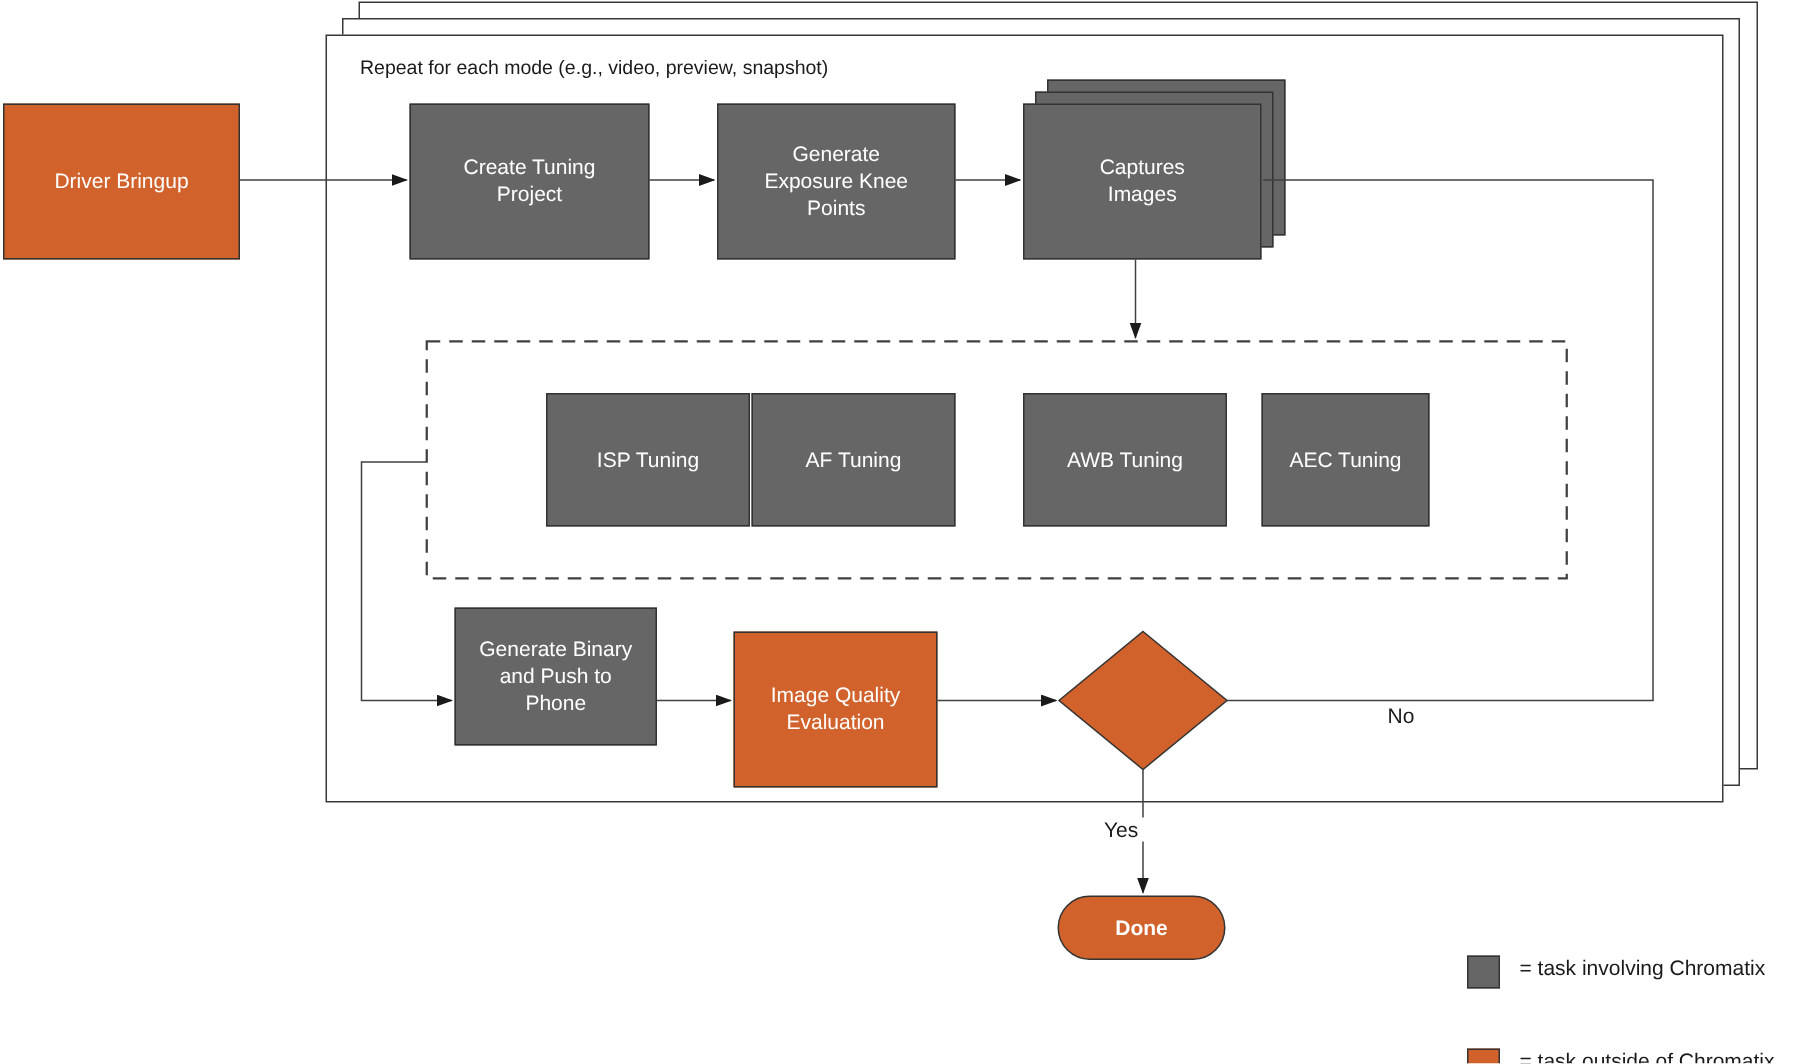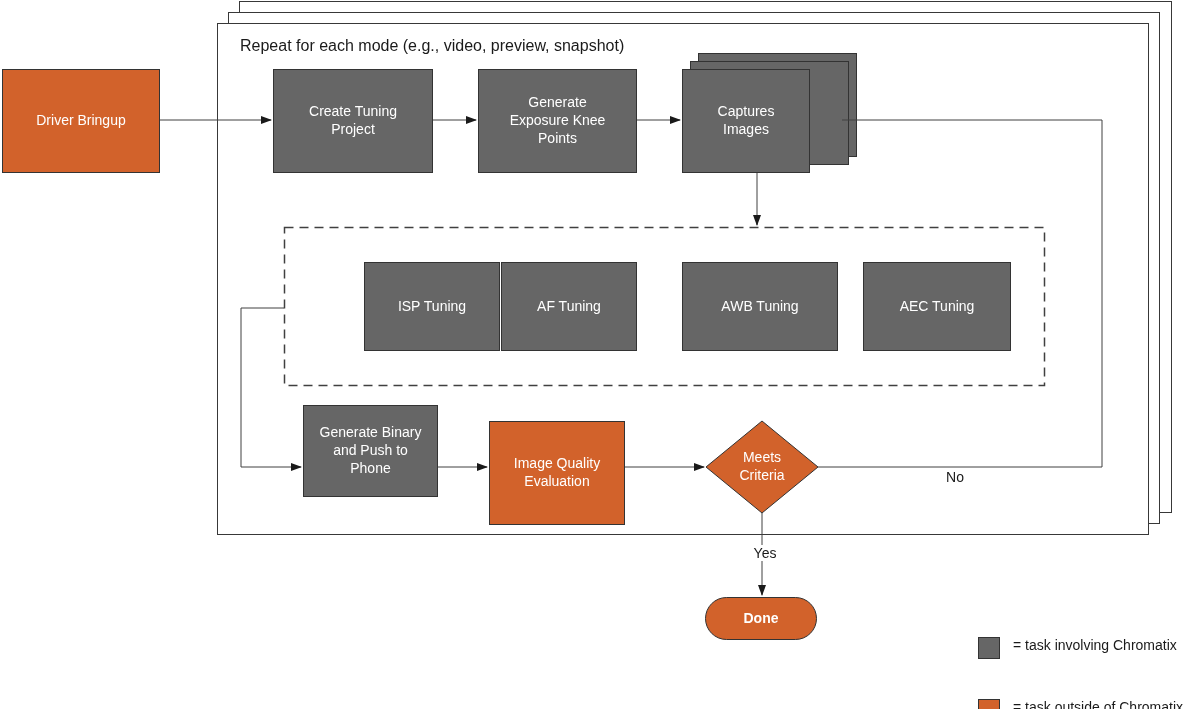--- a/index.html
+++ b/index.html
@@ -7,24 +7,24 @@
     position:relative;width:1200px;height:709px;background:#ffffff;overflow:hidden;
     font-family:"Liberation Sans", sans-serif;
   }
   .page{position:absolute;background:#ffffff;border:1px solid #383838;}
   .node{
     position:absolute;display:flex;align-items:center;justify-content:center;
     text-align:center;color:#ffffff;font-size:14px;line-height:1.28;
     border:1px solid #333333;white-space:pre-line;box-sizing:border-box;
   }
   .note{
-    position:absolute;color:#1a1a1a;font-size:16px;white-space:nowrap;
+    position:absolute;color:#1a1a1a;font-size:13px;white-space:nowrap;
   }
   .edge-label{
-    position:absolute;color:#1a1a1a;font-size:14px;text-align:center;z-index:30;
+    position:absolute;color:#1a1a1a;font-size:14px;text-align:left;z-index:30;
   }
   .edge-label.on-line{background:#ffffff;padding:0 3px;}
   .diamond-label{
     position:absolute;display:flex;align-items:center;justify-content:center;
     text-align:center;color:#ffffff;font-size:14px;line-height:1.28;
     white-space:pre-line;z-index:15;
   }
   .pill{border-radius:22px;}
   .shape-svg{position:absolute;left:0;top:0;width:1200px;height:709px;z-index:10;pointer-events:none;}
   .overlay{position:absolute;left:0;top:0;width:1200px;height:709px;z-index:20;pointer-events:none;}
@@ -48,43 +48,41 @@
 
   <div class="node" style="left: 2px; top: 69px; width: 158px; height: 104px; background-color: rgb(210, 98, 43);">Driver Bringup</div>
 
   <div class="node" style="left: 273px; top: 69px; width: 160px; height: 104px; background-color: rgb(102, 102, 102);">Create Tuning
 Project</div>
 
   <div class="node" style="left: 478px; top: 69px; width: 159px; height: 104px; background-color: rgb(102, 102, 102);">Generate
 Exposure Knee
 Points</div>
 
-  <div class="node" style="left: 682px; top: 69px; width: 128px; height: 104px; background-color: rgb(102, 102, 102);">Captures
+  <div class="node" style="left: 682px; top: 69px; width: 159px; height: 104px; background-color: rgb(102, 102, 102);">Captures
 Images</div>
 
   <div class="node" style="left: 319px; top: 262px; width: 136px; height: 89px; background-color: rgb(102, 102, 102); margin-left: 45px;">ISP Tuning</div>
 
   <div class="node" style="left: 501px; top: 262px; width: 136px; height: 89px; background-color: rgb(102, 102, 102);">AF Tuning</div>
 
-  <div class="node" style="left: 682px; top: 262px; width: 156px; height: 89px; background-color: rgb(102, 102, 102);">AWB Tuning</div>
+  <div class="node" style="left: 682px; top: 262px; width: 136px; height: 89px; background-color: rgb(102, 102, 102);">AWB Tuning</div>
 
-  <div class="node" style="left: 863px; top: 262px; width: 148px; height: 89px; background-color: rgb(102, 102, 102);">AEC Tuning</div>
+  <div class="node" style="left: 841px; top: 262px; width: 112px; height: 89px; background-color: rgb(102, 102, 102);">AEC Tuning</div>
 
   <div class="node" style="left: 303px; top: 405px; width: 135px; height: 92px; background-color: rgb(102, 102, 102);">Generate Binary
 and Push to
 Phone</div>
 
   <div class="node" style="left: 489px; top: 421px; width: 136px; height: 104px; background-color: rgb(210, 98, 43);">Image Quality
 Evaluation</div>
 
   <svg class="shape-svg">
     <polygon points="762,421 818,467 762,513 706,467" stroke="#333333" stroke-width="1" fill="#D2622B"></polygon>
   </svg>
-  <div class="diamond-label" style="left:706px;top:421px;width:112px;height:92px;">Meets
-Criteria</div>
 
   <div class="node pill" style="left: 705px; top: 597px; width: 112px; height: 43px; background-color: rgb(210, 98, 43); font-weight: bold;">Done</div>
 
   <svg class="overlay">
     <defs>
       <marker id="arr" markerUnits="userSpaceOnUse" markerWidth="12" markerHeight="9" refX="10" refY="4" orient="auto">
         <path d="M0,0 L11,4 L0,8 Z" fill="#1a1a1a"></path>
       </marker>
     </defs>
     <rect x="284.5" y="227.5" width="760" height="158" fill="none" stroke="#404040" stroke-width="1.5" stroke-dasharray="9,6"></rect>

